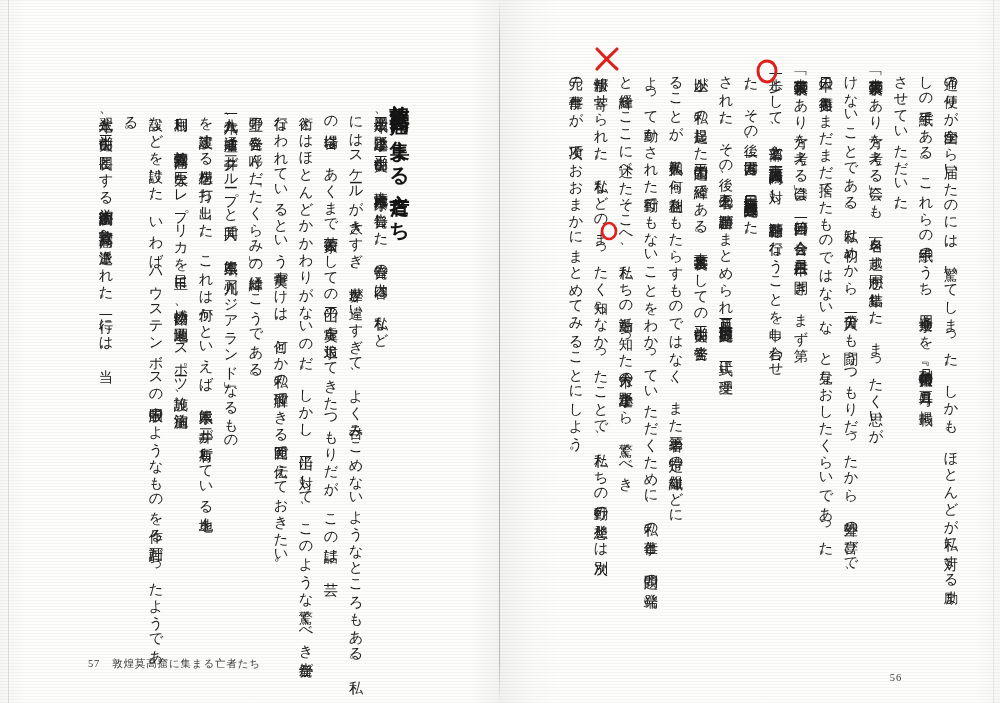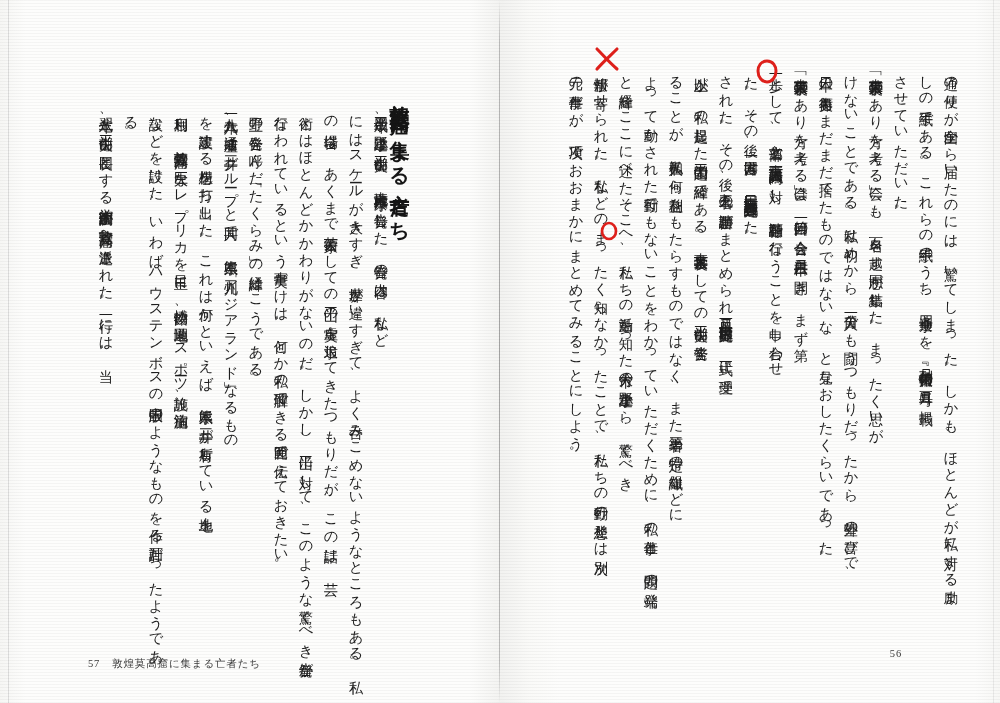--- a/index.html
+++ b/index.html
@@ -105,21 +105,21 @@
   .footer {
     position: absolute;
     bottom: 26px;
     font-size: 10.5px;
     color: #3a3a3a;
     letter-spacing: .08em;
     font-family: "Liberation Serif", "DejaVu Serif", serif;
     white-space: nowrap;
   }
   #footer-left  { left: 88px; bottom: 32px; }
-  #footer-right { right: 86px; bottom: 44px; }
+  #footer-right { right: 86px; bottom: 20px; }
   .folio { margin-right: 12px; font-family: "Liberation Serif", serif; }
 
   
   .annot {
     position: absolute;
     pointer-events: none;
   }
   .annot svg { display: block; overflow: visible; }
 
   

